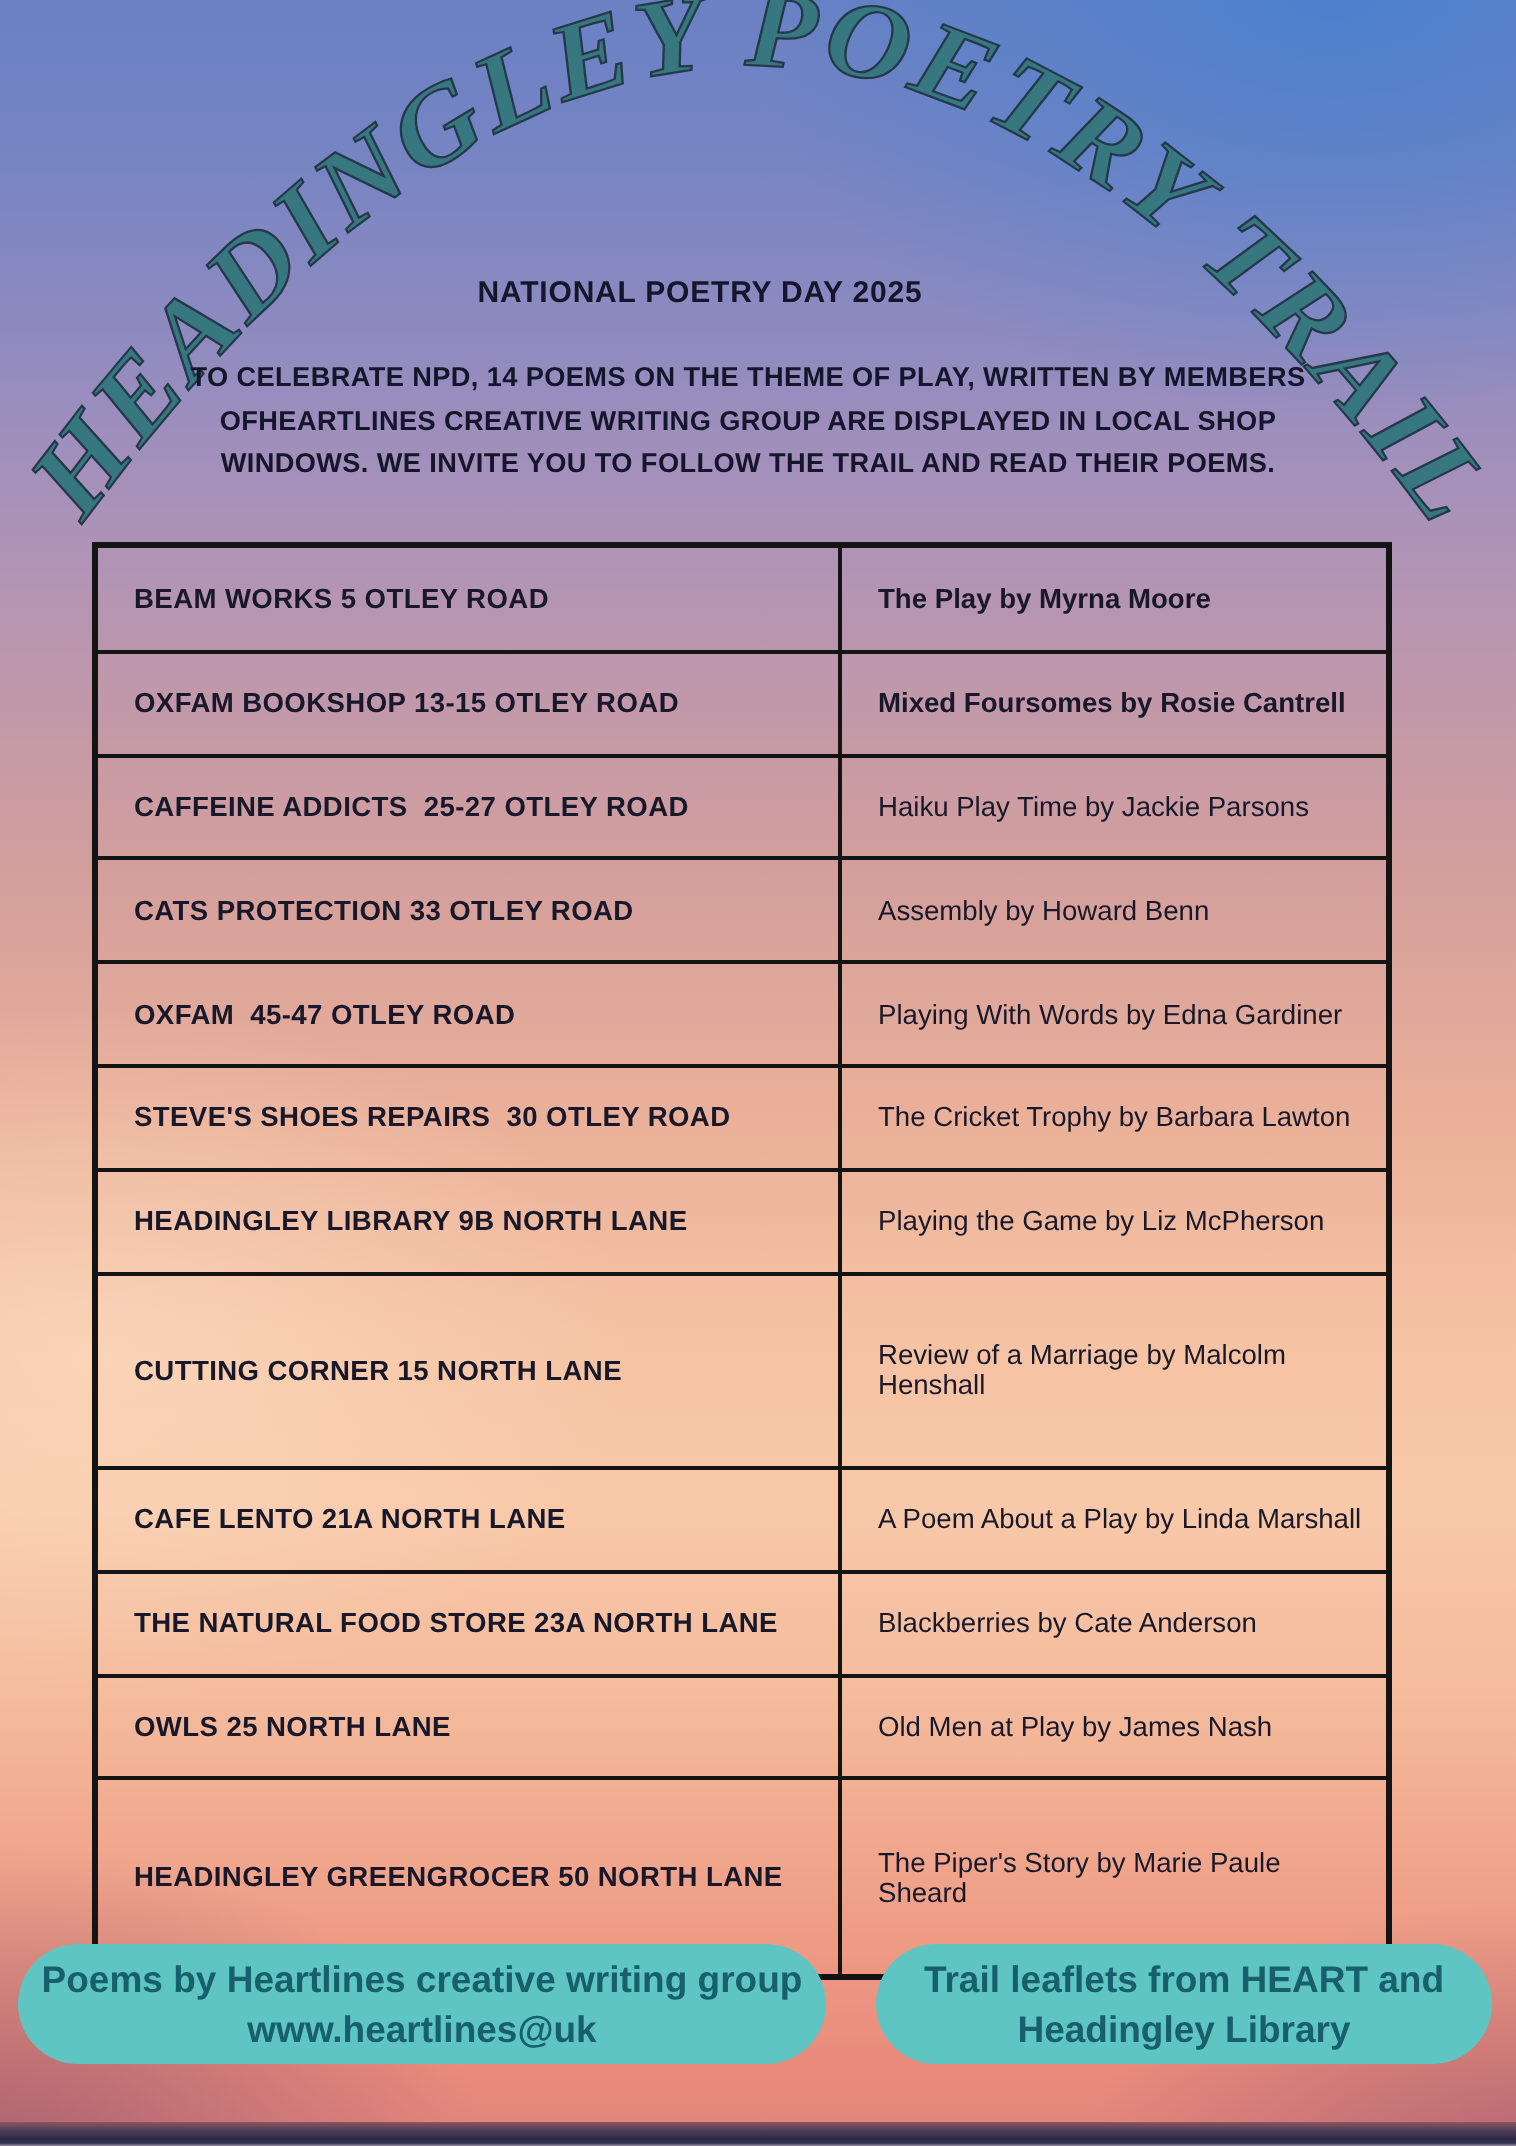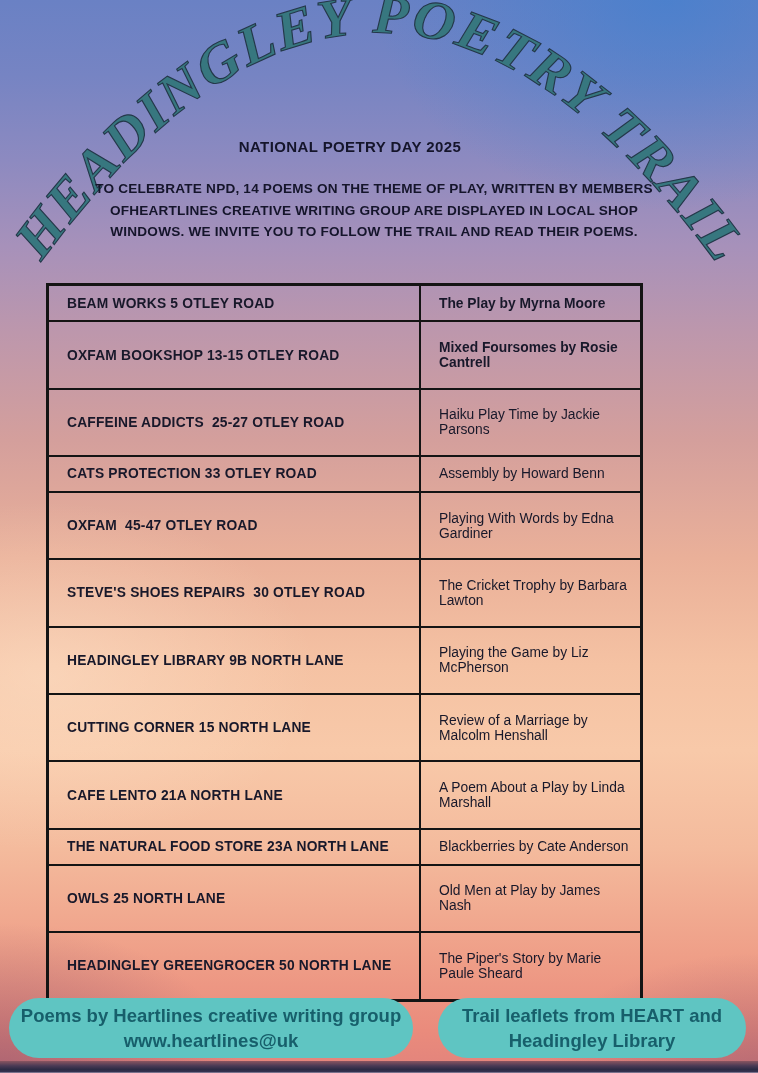--- a/index.html
+++ b/index.html
@@ -37,38 +37,38 @@
     position:absolute;left:0;top:138px;width:700px;text-align:center;
     font-size:15px;font-weight:bold;color:#15152b;letter-spacing:.4px;
   }
   .description{
     position:absolute;left:94px;top:178px;width:560px;text-align:center;
     font-size:13.6px;font-weight:bold;color:#15152b;line-height:21.5px;letter-spacing:.2px;
   }
 
   
   table.trail{
-    position:absolute;left:46px;top:271px;width:597px;height:719px;
-    border-collapse:collapse;table-layout:fixed;margin-top:12px;
+    position:absolute;left:46px;top:271px;width:650px;height:719px;
+    border-collapse:collapse;table-layout:fixed;
   }
   table.trail td{
     border:2px solid #141414;
     vertical-align:middle;
     padding:0 10px 0 18px;
     color:#18182a;
     white-space:pre-wrap;
   }
   table.trail{border:3px solid #141414;}
   td.loc{width:342px;font-size:13.8px;font-weight:bold;letter-spacing:.2px;}
   td.poem{font-family:Liberation Sans, sans-serif;font-size:13.8px;font-weight:normal;}
   tr.strong td.poem{font-weight:bold;}
 
   
   .badge{
-    position:absolute;top:998px;height:60px;border-radius:30px;
+    position:absolute;top:972px;height:60px;border-radius:30px;
     background:#5fc5c2;
     display:flex;flex-direction:column;justify-content:center;align-items:center;
     color:#175f6b;font-weight:bold;text-align:center;
   }
   .badge-left{left:9px;width:404px;font-size:18.5px;line-height:25px;}
   .badge-right{left:438px;width:308px;font-size:18.5px;line-height:25px;padding:18px 14px;box-sizing:border-box;}
 </style>
 </head>
 <body>
 

